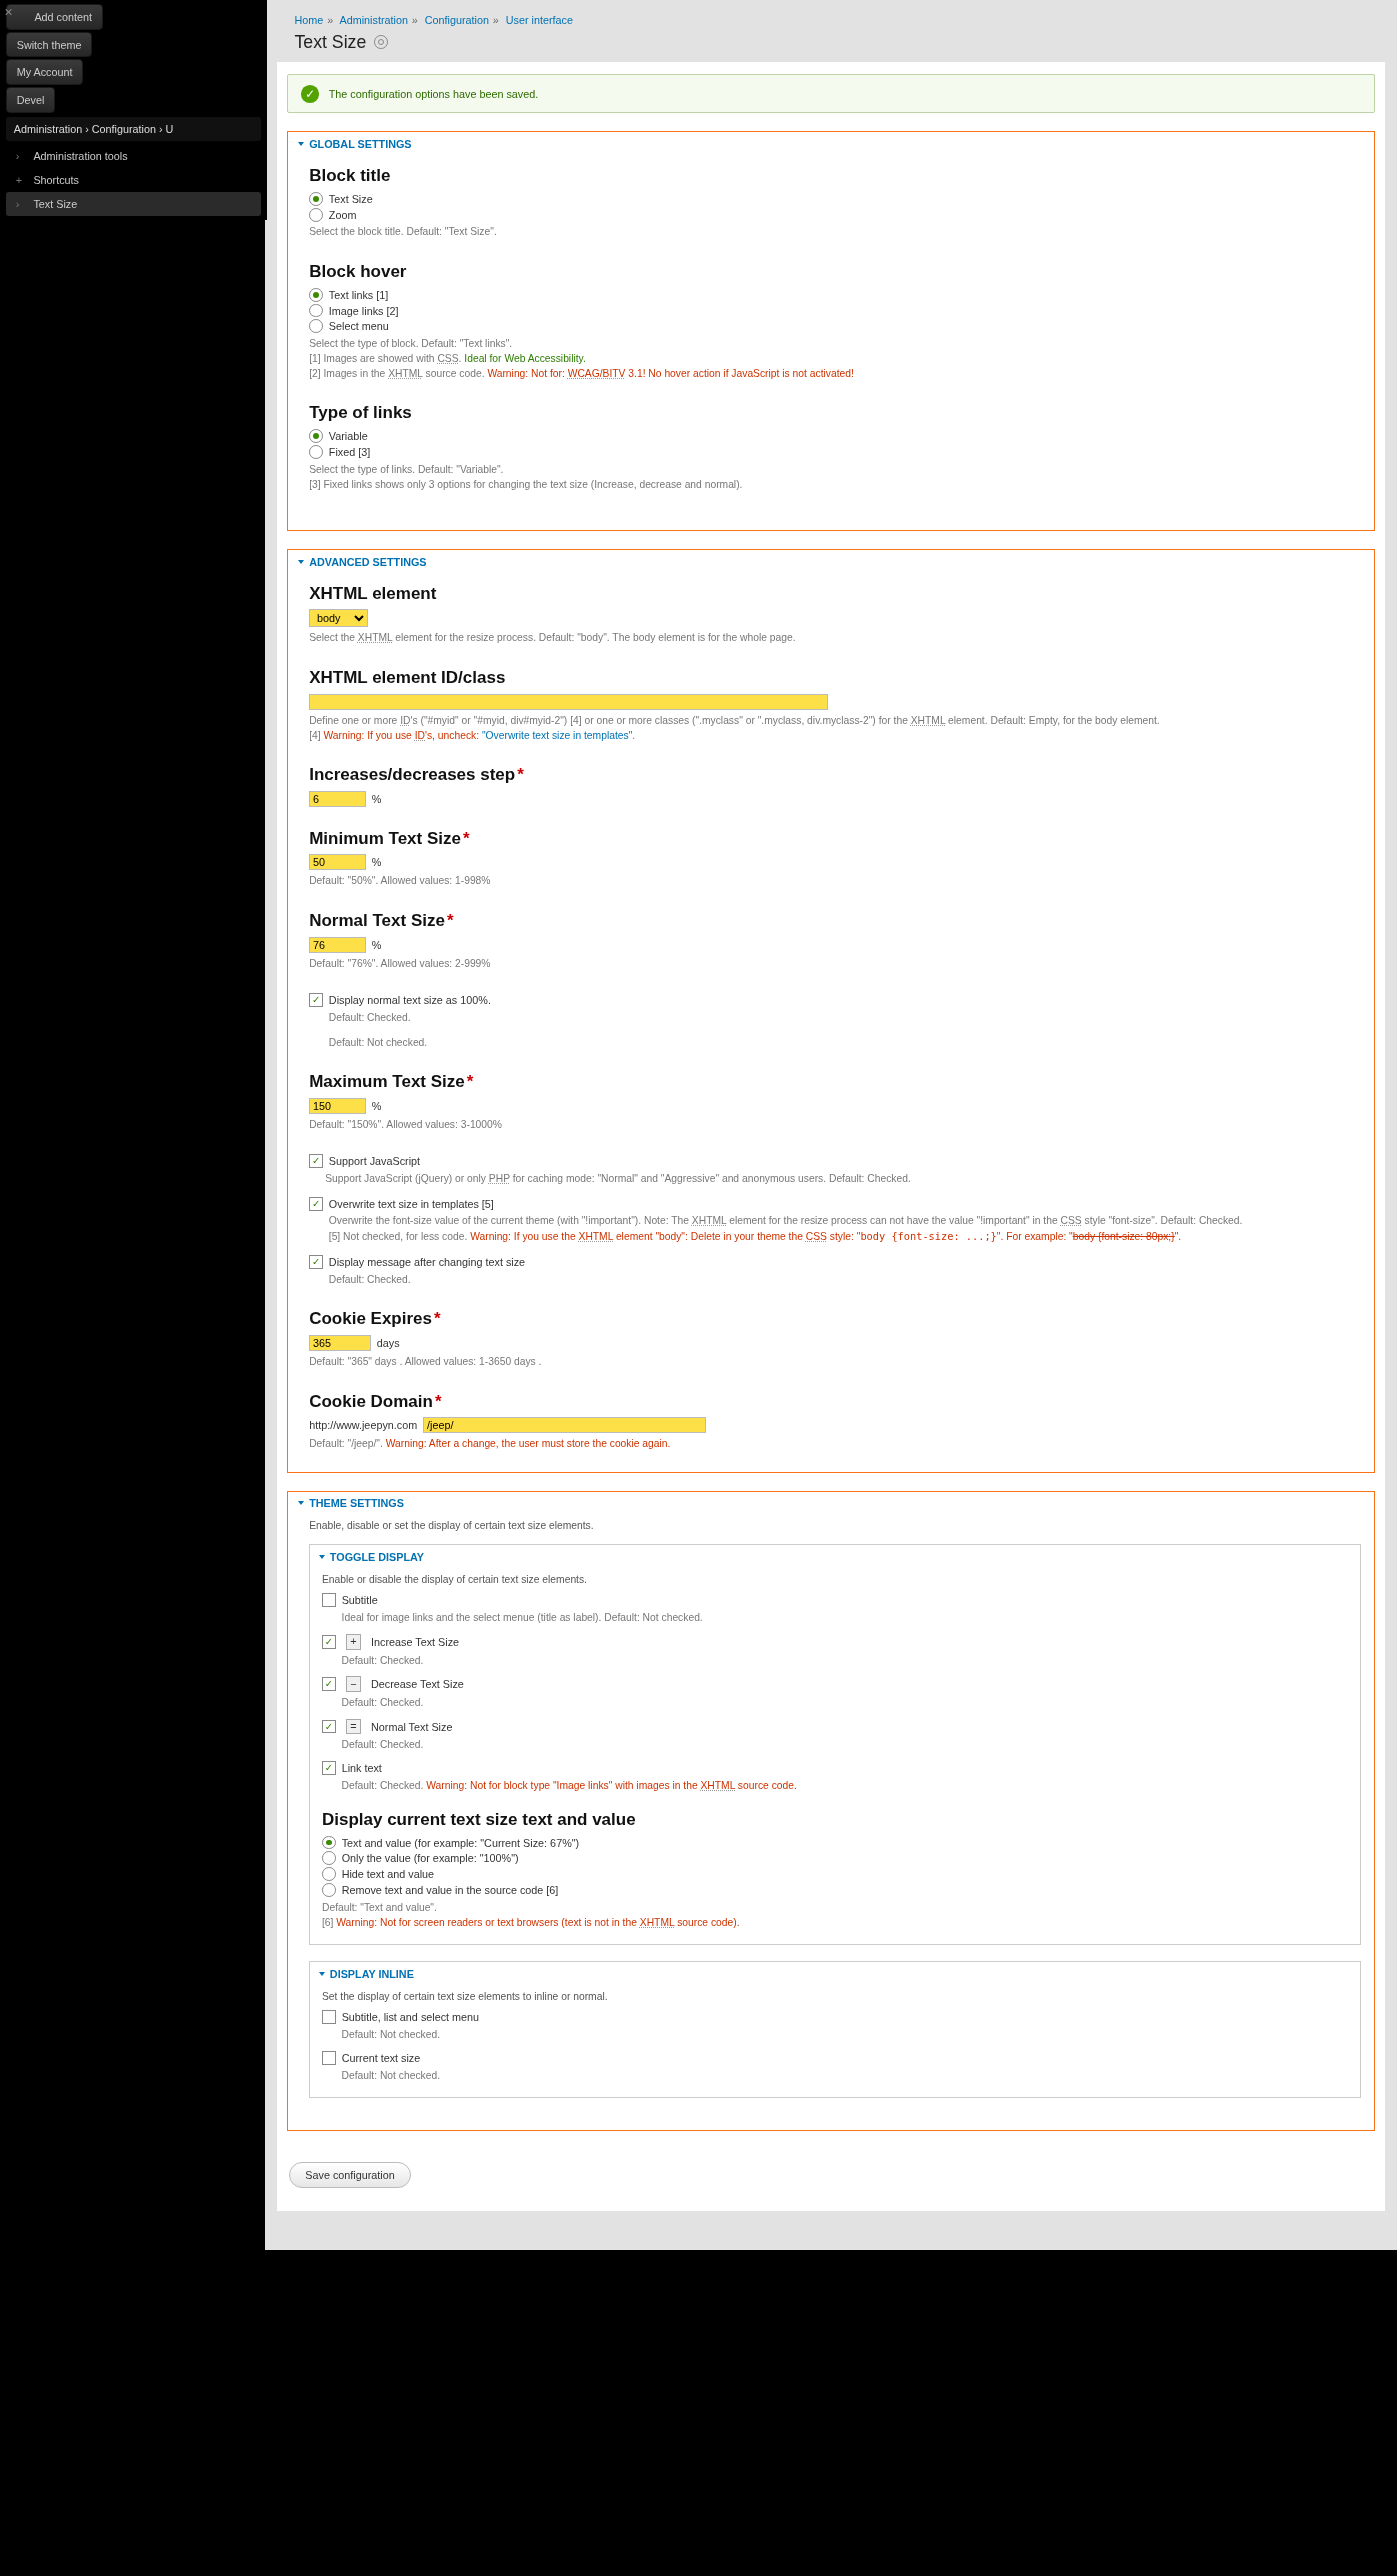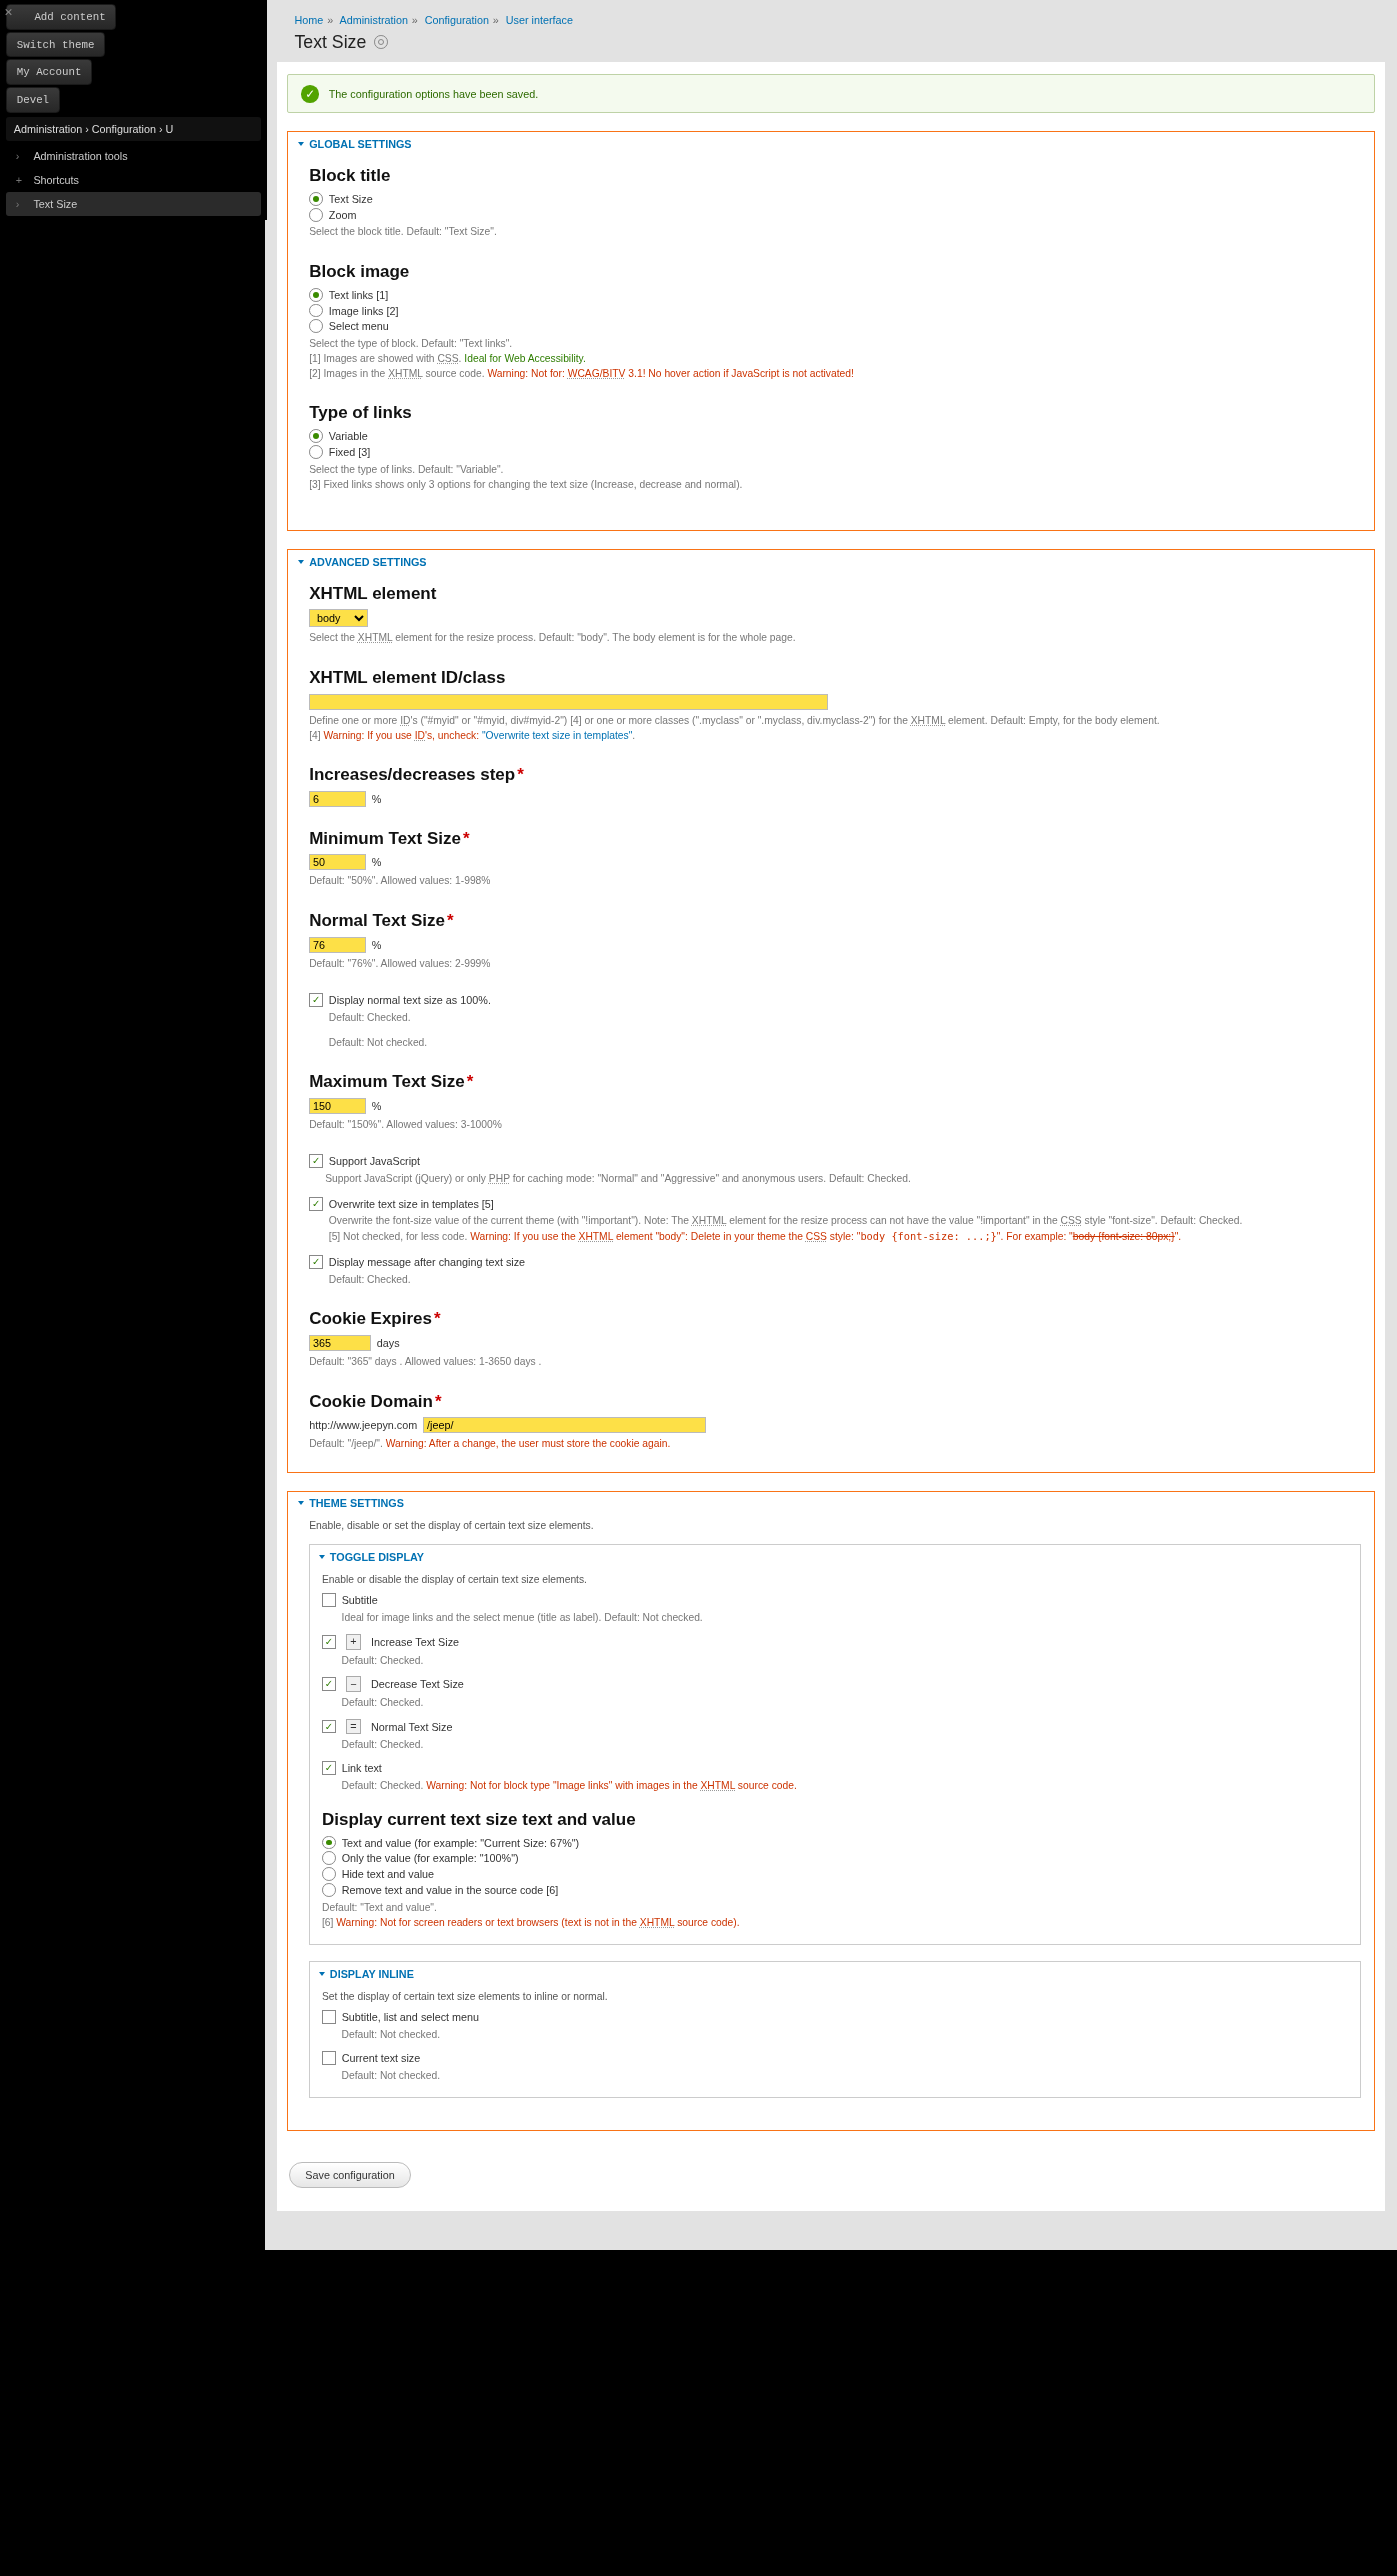--- a/index.html
+++ b/index.html
@@ -23,21 +23,20 @@
   .side-btn {
     display: block;
     background: linear-gradient(#3a3a3a,#272727);
     border: 1px solid #1a1a1a;
     border-radius: 3.9px;
     color: #ccc;
     padding: 5.9px 9.8px;
     margin-bottom: 2px;
     font-size: 10.8px;
     text-align: right;
-    font-family: Liberation Mono, monospace;
   }
   .side-close {
     position:absolute; left:3.9px; top:5.9px; color:#888; cursor:pointer;
   }
   .side-btn.first { padding-left: 27.5px; }
   .side-bc {
     background:#111; color:#ddd; padding:5.9px 7.9px; margin:3.9px 0;
     font-size:10.8px; border-radius:2.9px; white-space:nowrap; overflow:hidden;
   }
   .side-item {
@@ -211,21 +210,21 @@
             <span>Text Size</span>
           </label>
         <label class="opt">
             <span class="radio"></span>
             <span>Zoom</span>
           </label>
         <div class="desc">Select the block title. Default: "Text Size".</div>
       </div>
 
       <div class="grp">
-        <div class="grp-title">Block image</div>
+        <div class="grp-title">Block hover</div>
         <label class="opt">
             <span class="radio sel"></span>
             <span>Text links [1]</span>
           </label>
         <label class="opt">
             <span class="radio"></span>
             <span>Image links [2]</span>
           </label>
         <label class="opt">
             <span class="radio"></span>

